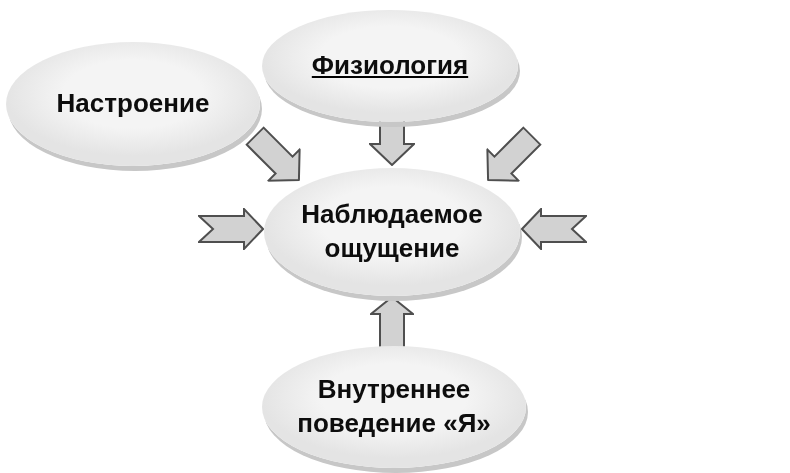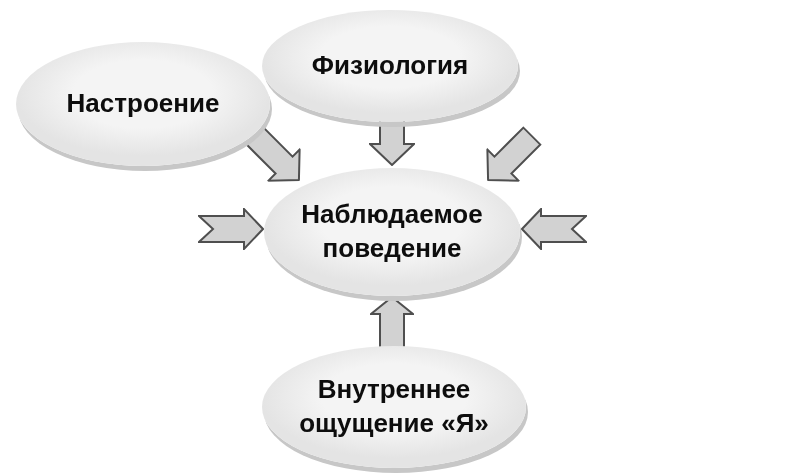--- a/index.html
+++ b/index.html
@@ -27,22 +27,22 @@
     justify-content: center;
     text-align: center;
     z-index: 2;
   }
   .node .label {
     font-weight: 700;
     font-size: 26px;
     line-height: 1.3;
     color: var(--text, #0d0d0d);
   }
-  .node-mood        { left: 16px;   top: 42px;  width: 254px; height: 124px; }
-  .node-physiology  { left: 262px; top: 10px;  width: 256px; height: 112px; }
+  .node-mood        { left: 6px;   top: 42px;  width: 254px; height: 124px; }
+  .node-physiology  { left: 262px; top: 10px;  width: 256px; height: 112px; text-decoration: underline; }
   .node-sympathy    { left: 538px; top: 38px;  width: 246px; height: 126px; }
   .node-observed    { left: 264px; top: 168px; width: 256px; height: 128px; }
   .node-inner       { left: 262px; top: 346px; width: 264px; height: 122px; }
   .node-observed .label { max-width: 205px; }
   .node-inner .label    { max-width: 215px; }
 
   .arrow {
     position: absolute;
     z-index: 1;
   }
@@ -68,25 +68,25 @@
   <div class="node node-mood">
     <span class="label">Настроение</span>
   </div>
 
   <div class="node node-physiology">
     <span class="label">Физиология</span>
   </div>
 
 
   <div class="node node-observed">
-    <span class="label">Наблюдаемое поведение</span>
+    <span class="label">Наблюдаемое ощущение</span>
   </div>
 
   <div class="node node-inner">
-    <span class="label">Внутреннее ощущение «Я»</span>
+    <span class="label">Внутреннее поведение «Я»</span>
   </div>
 
   <div class="arrow arrow-diag-left">
     <svg width="46" height="64" viewBox="0 0 46 64">
       <polygon class="ar" points="11,1 35,1 35,42 45,42 23,63 1,42 11,42"></polygon>
     </svg>
   </div>
 
   <div class="arrow arrow-down">
     <svg width="46" height="54" viewBox="0 0 46 54">

